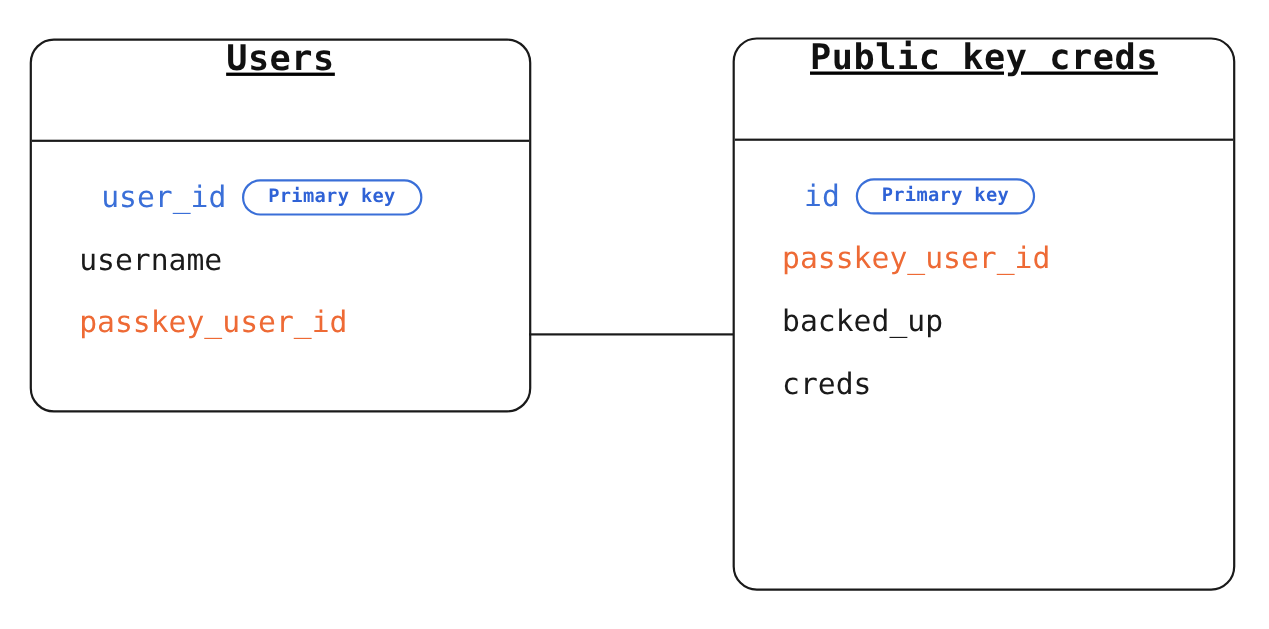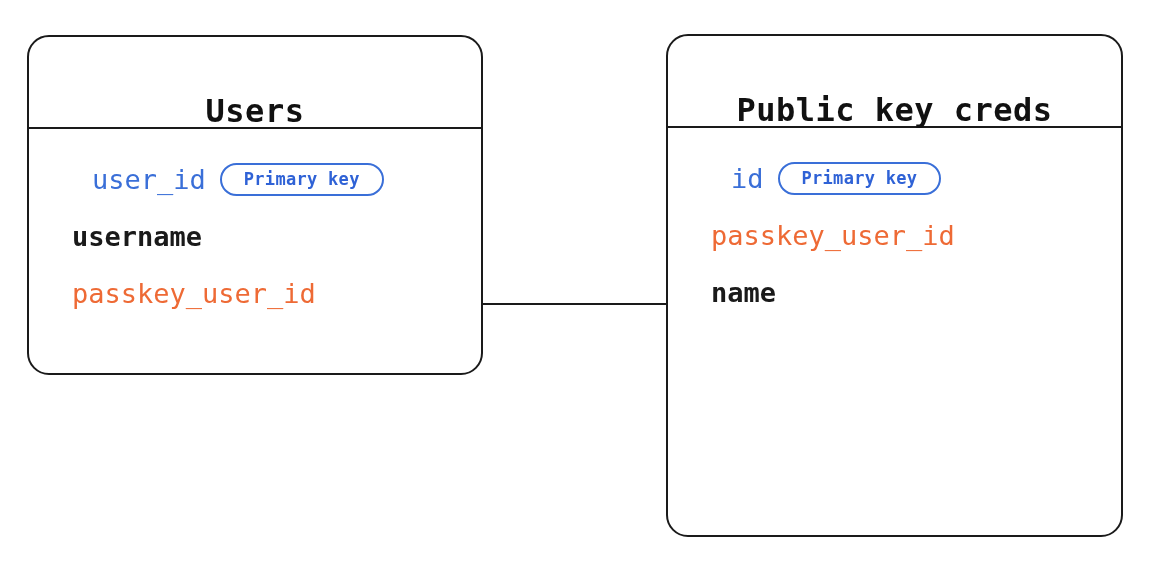--- a/index.html
+++ b/index.html
@@ -30,23 +30,24 @@
     background: #ffffff;
     border: 2.2px solid #1a1a1a;
     border-radius: 22px;
     overflow: hidden;
   }
 
   .entity-header {
     box-sizing: border-box;
     height: 92px;
     display: flex;
-    align-items: flex-end;
+    align-items: flex-start;
     justify-content: center;
     border-bottom: 2.2px solid #1a1a1a;
+    text-decoration: underline;
   }
 
   .entity-title {
     font-family: "DejaVu Sans Mono", "Liberation Mono", monospace;
     font-weight: bold;
     font-size: 32px;
     letter-spacing: 0.5px;
     color: #111111;
     white-space: nowrap;
     line-height: 1;
@@ -68,21 +69,21 @@
 
   .field-name {
     font-family: "DejaVu Sans Mono", "Liberation Mono", monospace;
     font-size: 27px;
     line-height: 1;
     white-space: nowrap;
     color: #1a1a1a;
   }
   .field-name.pk     { color: #3a6fd8; margin-left: 20px; }
   .field-name.fk     { color: #ee6a35; }
-  .field-name.plain  { color: #1a1a1a; font-weight: bold; }
+  .field-name.plain  { color: #1a1a1a; }
 
   .badge {
     box-sizing: border-box;
     display: inline-flex;
     align-items: center;
     justify-content: center;
     height: 33px;
     padding: 0 22px;
     border: 2px solid #3a6fd8;
     border-radius: 17px;
@@ -160,22 +161,25 @@
       <div class="field-row">
         <span class="field-name pk">id</span>
         <span class="badge">Primary key</span>
       </div>
 
 
       <div class="field-row">
         <span class="field-name fk">passkey_user_id</span>
       </div>
 
+      <div class="field-row">
+        <span class="field-name plain">backed_up</span>
+      </div>
 
       <div class="field-row">
-        <span class="field-name plain">name</span>
+        <span class="field-name plain">creds</span>
       </div>
 
 
     </div>
   </div>
 
 </div>
 
 </body></html>

